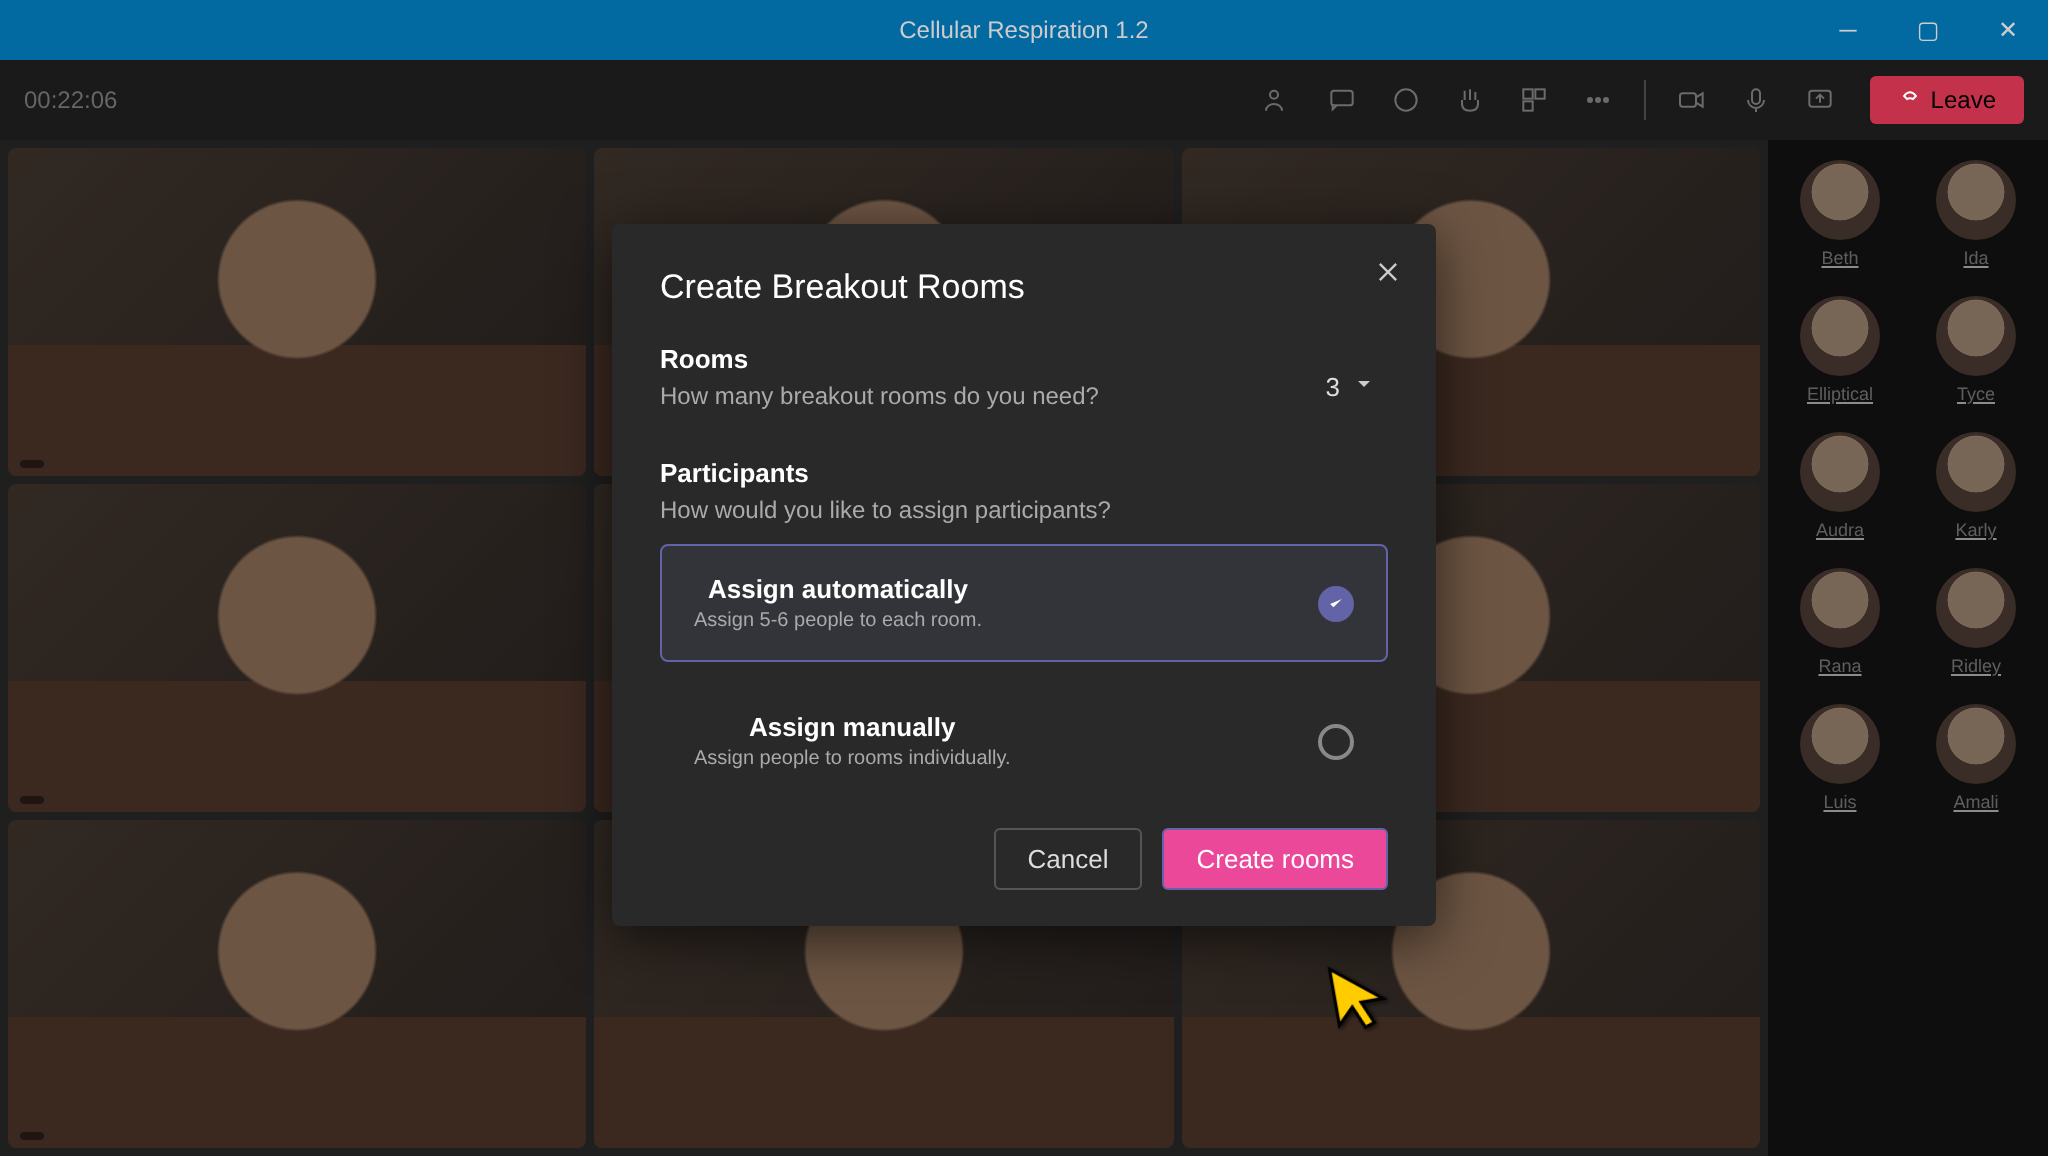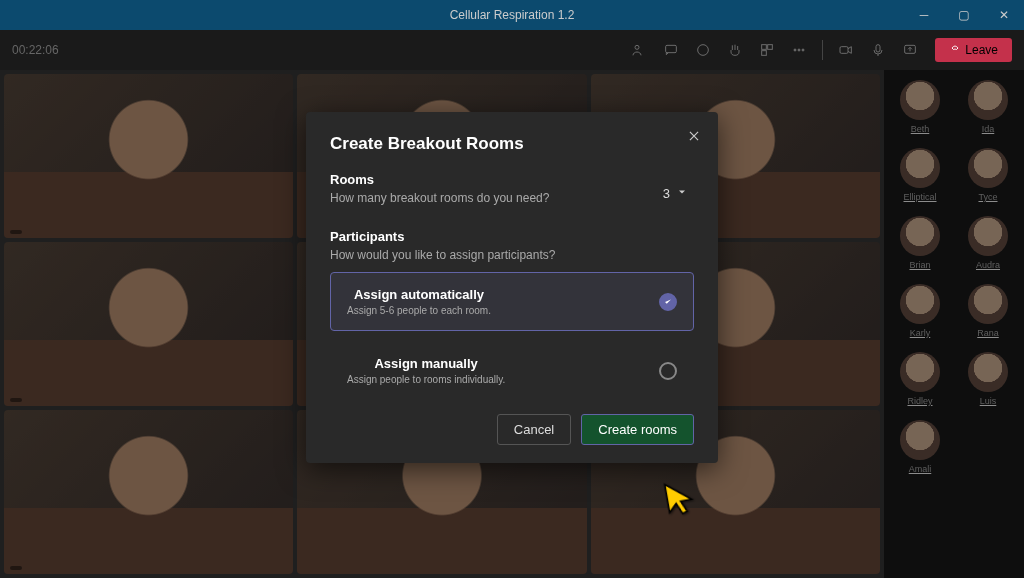--- a/index.html
+++ b/index.html
@@ -1,17 +1,17 @@
 <!DOCTYPE html>
 <html><head>
 <meta charset="utf-8">
 <style>
   * { box-sizing: border-box; margin: 0; padding: 0; font-family: "Segoe UI", Arial, sans-serif; }
   html, body { width: 1024px; height: 578px; overflow: hidden; background: #1f1f1f; color: #fff; }
-  .titlebar { height: 30px; background: #0c4a6e; display: flex; align-items: center; justify-content: center; position: relative; font-size: 12px; color: #ccc; }
+  .titlebar { height: 30px; background: #0369a1; display: flex; align-items: center; justify-content: center; position: relative; font-size: 12px; color: #ccc; }
   .win-controls { position: absolute; right: 0; top: 0; height: 30px; display: flex; }
   .win-btn { width: 40px; height: 30px; display: flex; align-items: center; justify-content: center; color: #ccc; font-size: 12px; cursor: pointer; }
   .toolbar { height: 40px; background: #1a1a1a; display: flex; align-items: center; padding: 0 12px; justify-content: space-between; color: #777; gap: 20px; }
   .toolbar-left { font-size: 12px; color: #666; }
   .toolbar-right { display: flex; align-items: center; gap: 6px; }
   .tb-icon { width: 26px; height: 26px; display: flex; align-items: center; justify-content: center; opacity: .5; cursor: pointer; }
   .tb-icon svg { width: 16px; height: 16px; fill: none; stroke: #bbb; stroke-width: 1.5; }
   .leave-btn { background: #c4314b; color: #000000; border: none; border-radius: 3px; padding: 5px 14px; font-size: 12px; margin-left: 6px; display: flex; align-items: center; gap: 4px; cursor: pointer; }
 
   .stage { position: absolute; top: 70px; left: 0; right: 0; bottom: 0; display: flex; filter: brightness(.55) blur(.3px); text-decoration: underline; }
@@ -21,38 +21,38 @@
   .tile .lbl { position:absolute; left:6px; bottom:4px; background: rgba(0,0,0,.45); color:#ddd; font-size:10px; padding:2px 6px; border-radius:3px; }
   .roster { width: 140px; background: #1a1a1a; padding: 10px 6px; display: grid; grid-template-columns: 1fr 1fr; gap: 14px 8px; align-content: start; }
   .part { display:flex; flex-direction: column; align-items: center; gap:4px; }
   .avatar { width: 40px; height: 40px; border-radius: 50%; background: radial-gradient(circle at 50% 40%, #d9b79a 0 45%, #6a5045 46%); }
   .plbl { font-size: 9px; color: #aaa; text-align:center; }
 
   
   .overlay { position: absolute; top:70px; left:0; right:0; bottom:0; display:flex; align-items:flex-start; justify-content:center; padding-top: 42px; }
   .dialog { width: 412px; background: #292929; border-radius: 4px; box-shadow: 0 6px 28px rgba(0,0,0,.6); padding: 22px 24px 18px; position: relative; }
   .dlg-close { position:absolute; top:10px; right:10px; width:28px; height:28px; display:flex; align-items:center; justify-content:center; color:#bbb; cursor:pointer; }
-  .dlg-title { font-size: 17px; font-weight: 700; margin-bottom: 18px; }
+  .dlg-title { font-size: 17px; font-weight: 400; margin-bottom: 18px; }
   .sec-label { font-size: 13px; font-weight: 600; color:#fff; margin-bottom: 4px; }
   .sec-sub { font-size: 12px; color:#aaa; margin-bottom: 10px; }
   .room-row { display:flex; justify-content:space-between; align-items:center; margin-bottom: 14px;}
   .room-select { display:flex; align-items:center; gap:6px; color:#ddd; font-size:13px; padding: 2px 6px; cursor:pointer;}
   .room-select svg { width:12px; height:12px; fill:#ccc; }
   .opt { border:1px solid transparent; border-radius:4px; padding: 14px 16px; display:flex; justify-content:space-between; align-items:center; margin-bottom:10px; cursor:pointer;text-align:center; }
   .opt.selected { border-color: #6264a7; background: #33333a; }
   .opt .opt-text { max-width: 82%; }
   .opt .ot { font-size:13px; font-weight:600; }
   .opt .od { font-size:10px; color:#aaa; margin-top:3px;}
   .radio { width:18px; height:18px; border-radius:50%; border:2px solid #888; display:flex; align-items:center; justify-content:center; }
   .opt.selected .radio { background:#6264a7; border-color:#6264a7; }
   .opt.selected .radio svg { width:10px; height:10px; fill:#fff;}
   .dlg-actions { display:flex; justify-content:flex-end; gap:10px; margin-top: 14px;}
   .btn { font-size: 13px; padding: 7px 16px; border-radius:3px; cursor:pointer; }
   .btn-sec { background: transparent; border:1px solid #555; color:#ddd;}
-  .btn-pri { background:#14532d; border:1px solid #6264a7; color:#fff;}
+  .btn-pri { background:#ec4899; border:1px solid #6264a7; color:#fff;}
 
   .cursor { position:absolute; width:38px; height:38px; left: 680px; top: 498px; transform: translate(-50%,-50%) rotate(-10deg); pointer-events:none;}
   .cursor svg { width:100%; height:100%; filter: drop-shadow(1px 1px 1px rgba(0,0,0,.6)); }
 </style>
 </head>
 <body>
 
 <div class="titlebar">
   <span>Cellular Respiration 1.2</span>
   <div class="win-controls">
@@ -174,24 +174,20 @@
     <div class="part">
         <div class="avatar"></div>
         <span class="plbl">Elliptical</span>
       </div>
     <div class="part">
         <div class="avatar"></div>
         <span class="plbl">Tyce</span>
       </div>
     <div class="part">
         <div class="avatar"></div>
-        <span class="plbl">Brian</span>
-      </div>
-    <div class="part">
-        <div class="avatar"></div>
         <span class="plbl">Audra</span>
       </div>
     <div class="part">
         <div class="avatar"></div>
         <span class="plbl">Karly</span>
       </div>
     <div class="part">
         <div class="avatar"></div>
         <span class="plbl">Rana</span>
       </div>

